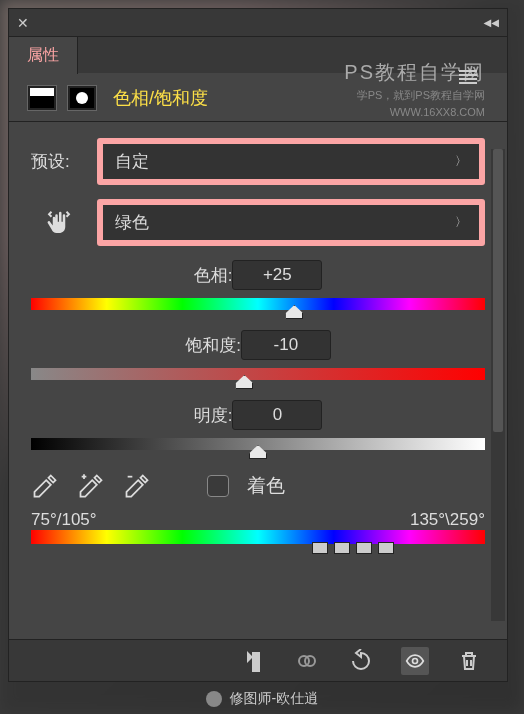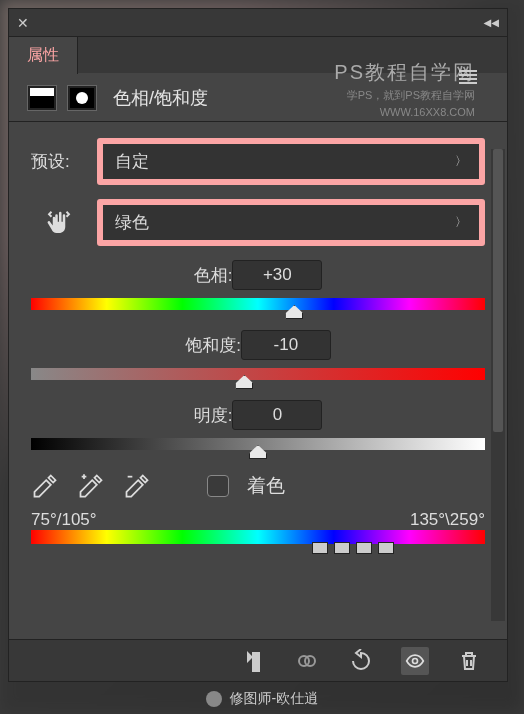--- a/index.html
+++ b/index.html
@@ -5,30 +5,30 @@
 * { box-sizing: border-box; margin: 0; padding: 0; font-family: "Microsoft YaHei", sans-serif; }
 body { width: 524px; height: 714px; background: #3a3a3a; position: relative; overflow: hidden; }
 .bg-blur { position: absolute; inset: 0; background: linear-gradient(135deg, #e8c5b8 0%, #d4a5a5 20%, #2a2a2a 40%, #1a1a1a 100%); filter: blur(8px); opacity: 0.3; }
 .panel { position: absolute; left: 8px; top: 8px; right: 16px; bottom: 32px; background: #454545; border: 1px solid #222; display: flex; flex-direction: column; }
 .titlebar { height: 28px; background: #383838; display: flex; align-items: center; padding: 0 8px; border-bottom: 1px solid #222; }
 .titlebar .close { color: #ccc; font-size: 14px; cursor: pointer; }
 .titlebar .spacer { flex: 1; }
 .titlebar .collapse { color: #ccc; font-size: 10px; }
 .tabbar { height: 36px; display: flex; align-items: center; background: #383838; }
 .tab { background: #454545; color: #fca5a5; padding: 8px 18px; font-size: 16px; border-right: 1px solid #222; }
-.watermark { position: absolute; right: 32px; top: 48px; text-align: right; color: #888; font-size: 11px; line-height: 1.5; }
+.watermark { position: absolute; right: 22px; top: 48px; text-align: right; color: #888; font-size: 11px; line-height: 1.5; }
 .watermark .big { font-size: 20px; color: #aaa; letter-spacing: 2px; }
 .menu-btn { position: absolute; right: 24px; top: 56px; width: 30px; height: 24px; cursor: pointer; display: flex; flex-direction: column; justify-content: space-around; padding: 4px 6px; z-index: 2; }
 .menu-btn span { height: 2px; background: #ccc; }
 .header-row { display: flex; align-items: center; padding: 12px 18px 10px; gap: 10px; }
 .icon-box { width: 30px; height: 26px; background: #222; border: 1px solid #666; display: flex; align-items: center; justify-content: center; }
 .hsl-icon { background: linear-gradient(#fff 0%, #fff 40%, #000 40%, #000 100%); width: 24px; height: 20px; }
 .mask-icon { background: #000; width: 24px; height: 20px; display: flex; align-items: center; justify-content: center; }
 .mask-icon::after { content: ""; width: 12px; height: 12px; background: #fff; border-radius: 50%; }
-.header-title { color: #e5e5e5; font-size: 18px; margin-left: 6px; }
+.header-title { color: #fde047; font-size: 18px; margin-left: 6px; }
 .divider { height: 1px; background: #222; margin: 0; }
 .content { padding: 16px 22px; flex: 1; position: relative; }
 .row { display: flex; align-items: center; margin-bottom: 14px; gap: 10px; }
 .label { color: #ddd; font-size: 17px; width: 56px; }
 .select { flex: 1; background: #333; border: 6px solid #fca5a5; color: #ddd; padding: 6px 12px; font-size: 17px; display: flex; align-items: center; justify-content: space-between; border-radius: 3px; cursor: pointer; }
 .select .chev { font-size: 12px; color: #ccc; }
 .hand-icon { width: 56px; height: 34px; display: flex; align-items: center; justify-content: center; }
 .hand-icon svg { width: 30px; height: 30px; }
 .slider-group { margin-bottom: 20px; }
 .slider-label-row { display: flex; justify-content: center; align-items: center; margin-bottom: 8px; }
@@ -116,21 +116,21 @@
       </div>
       <div class="select">
         <span>绿色</span>
         <span class="chev">〉</span>
       </div>
     </div>
 
     <div class="slider-group">
       <div class="slider-label-row">
         <span class="slider-label">色相:</span>
-        <span class="value-box">+30</span>
+        <span class="value-box">+25</span>
       </div>
       <div class="track hue">
         <div class="thumb" style="left:58%"></div>
       </div>
     </div>
 
     <div class="slider-group">
       <div class="slider-label-row">
         <span class="slider-label">饱和度:</span>
         <span class="value-box">-10</span>

